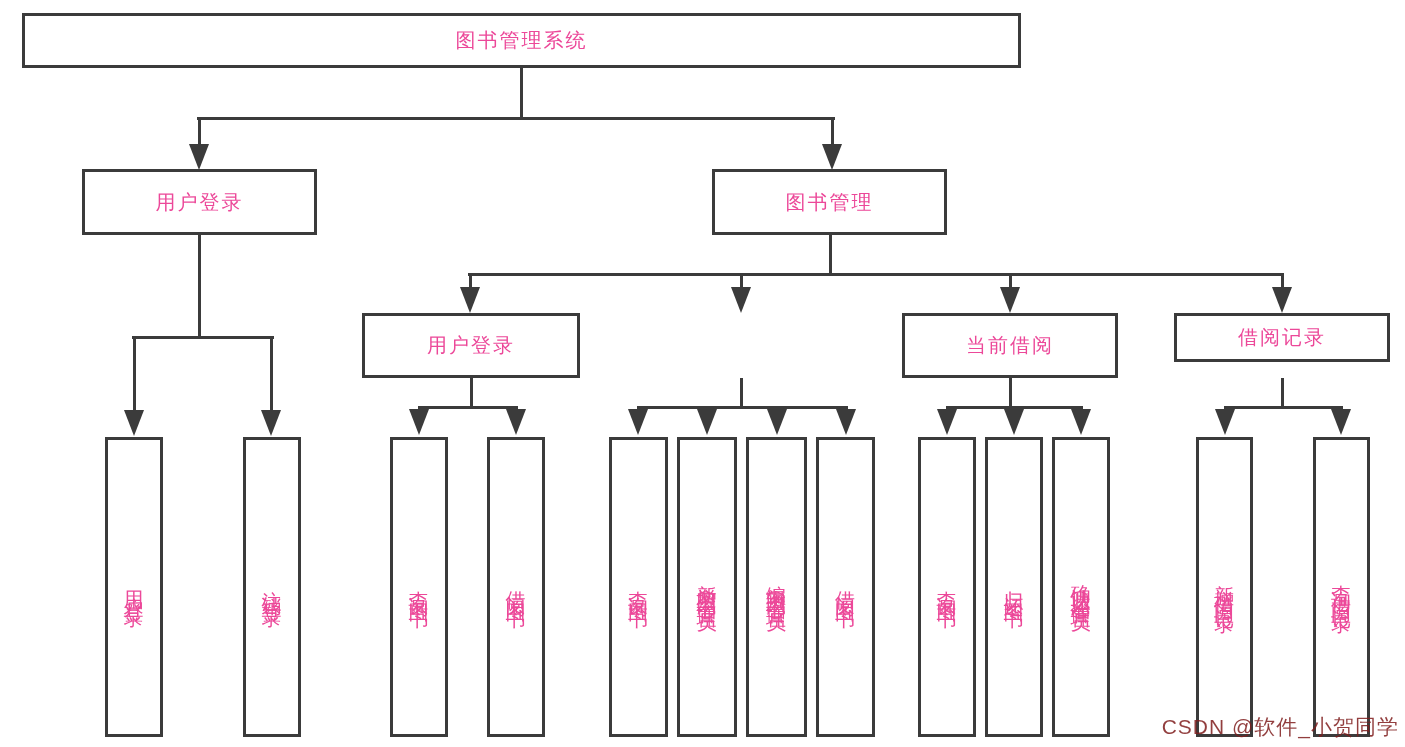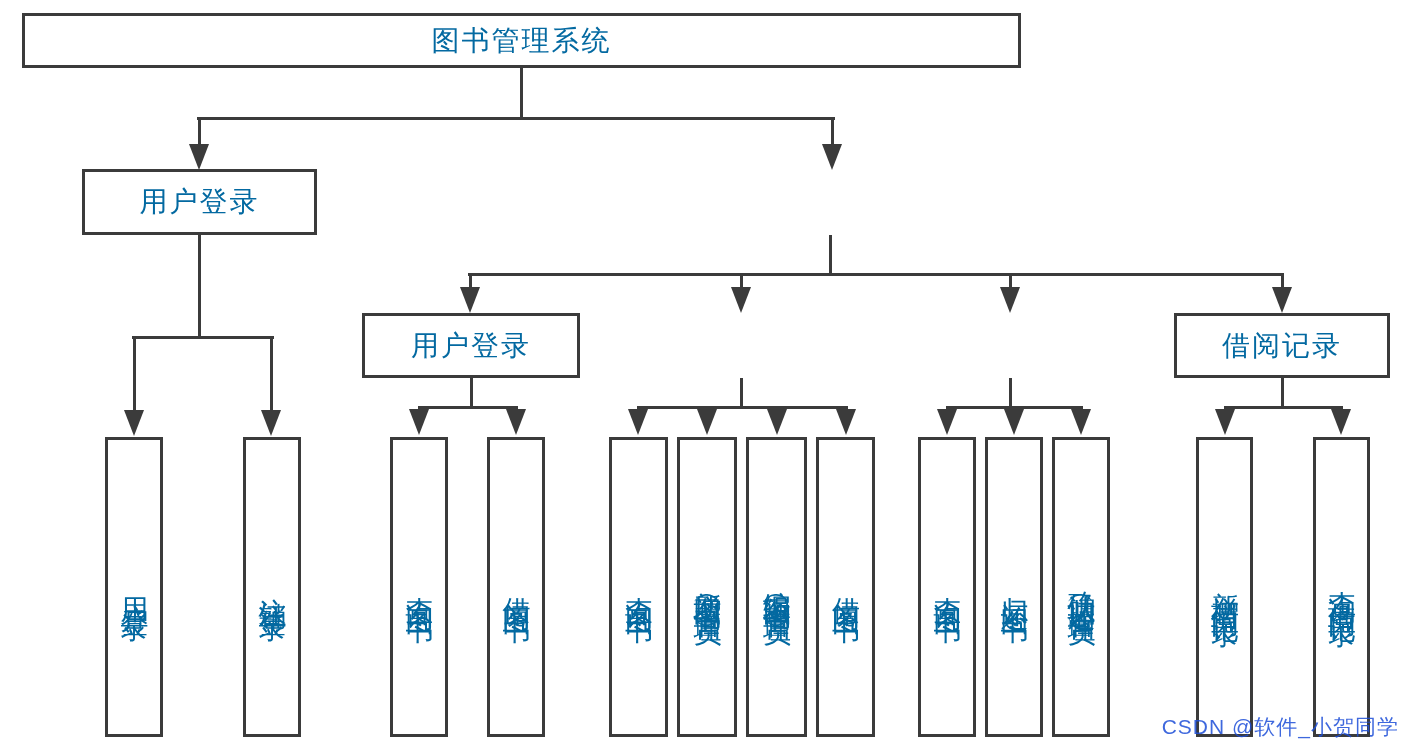--- a/index.html
+++ b/index.html
@@ -5,33 +5,33 @@
   html,body{margin:0;padding:0;background:#ffffff;}
   .stage{
     position:relative;width:1405px;height:747px;background:#ffffff;overflow:hidden;
     font-family:"Liberation Sans","DejaVu Sans",sans-serif;
   }
   .box{
     position:absolute;background:#ffffff;border:3px solid #3b3b3b;
     display:flex;align-items:center;justify-content:center;box-sizing:border-box;
   }
   .box .lbl{
-    font-size:28px;color:#0369a1;letter-spacing:2px;white-space:nowrap;
+    font-size:20px;color:#ec4899;letter-spacing:2px;white-space:nowrap;
   }
   .box.v .lbl{
     writing-mode:vertical-rl;text-orientation:mixed;letter-spacing:6px;line-height:1;
   }
   .ln{position:absolute;background:#3b3b3b;}
   .arrow{
     position:absolute;width:0;height:0;
     border-left:10px solid transparent;border-right:10px solid transparent;
     border-top:26px solid #3b3b3b;
   }
   .watermark{
-    position:absolute;right:6px;bottom:6px;font-size:21px;color:#1d4ed8;
+    position:absolute;right:6px;bottom:6px;font-size:21px;color:#7f1d1d;
     letter-spacing:1px;opacity:.85;z-index:5;white-space:nowrap;
   }
 </style>
 </head>
 <body>
 
 <div class="stage">
 
   <div class="box" style="left:22px;top:13px;width:999px;height:55px">
     <span class="lbl">图书管理系统</span>
@@ -39,20 +39,23 @@
 
   <div class="ln" style="left:520px;top:68px;width:3px;height:51px"></div>
   <div class="ln" style="left:197px;top:117px;width:638px;height:3px"></div>
   <div class="ln" style="left:198px;top:120px;width:3px;height:26px"></div>
   <div class="ln" style="left:831px;top:120px;width:3px;height:26px"></div>
   <div class="arrow" style="left:189px;top:144px"></div>
   <div class="arrow" style="left:822px;top:144px"></div>
 
   <div class="box" style="left:82px;top:169px;width:235px;height:66px">
     <span class="lbl">用户登录</span>
+  </div>
+  <div class="box" style="left:712px;top:169px;width:235px;height:66px">
+    <span class="lbl">图书管理</span>
   </div>
 
   <div class="ln" style="left:198px;top:235px;width:3px;height:101px"></div>
   <div class="ln" style="left:132px;top:336px;width:142px;height:3px"></div>
   <div class="ln" style="left:133px;top:339px;width:3px;height:72px"></div>
   <div class="ln" style="left:270px;top:339px;width:3px;height:72px"></div>
   <div class="arrow" style="left:124px;top:410px"></div>
   <div class="arrow" style="left:261px;top:410px"></div>
 
   <div class="ln" style="left:829px;top:235px;width:3px;height:38px"></div>
@@ -62,21 +65,24 @@
   <div class="ln" style="left:1009px;top:276px;width:3px;height:13px"></div>
   <div class="ln" style="left:1281px;top:276px;width:3px;height:13px"></div>
   <div class="arrow" style="left:460px;top:287px"></div>
   <div class="arrow" style="left:731px;top:287px"></div>
   <div class="arrow" style="left:1000px;top:287px"></div>
   <div class="arrow" style="left:1272px;top:287px"></div>
 
   <div class="box" style="left:362px;top:313px;width:218px;height:65px">
     <span class="lbl">用户登录</span>
   </div>
-  <div class="box" style="left:1174px;top:313px;width:216px;height:65px">
+  <div class="box" style="left:902px;top:313px;width:216px;height:65px">
+    <span class="lbl">当前借阅</span>
+  </div>
+  <div class="box" style="left:1174px;top:313px;width:216px;height:49px">
     <span class="lbl">借阅记录</span>
   </div>
 
   <div class="ln" style="left:470px;top:378px;width:3px;height:31px"></div>
   <div class="ln" style="left:740px;top:378px;width:3px;height:31px"></div>
   <div class="ln" style="left:1009px;top:378px;width:3px;height:31px"></div>
   <div class="ln" style="left:1281px;top:378px;width:3px;height:31px"></div>
 
   <div class="ln" style="left:418px;top:406px;width:100px;height:3px"></div>
   <div class="ln" style="left:637px;top:406px;width:211px;height:3px"></div>

